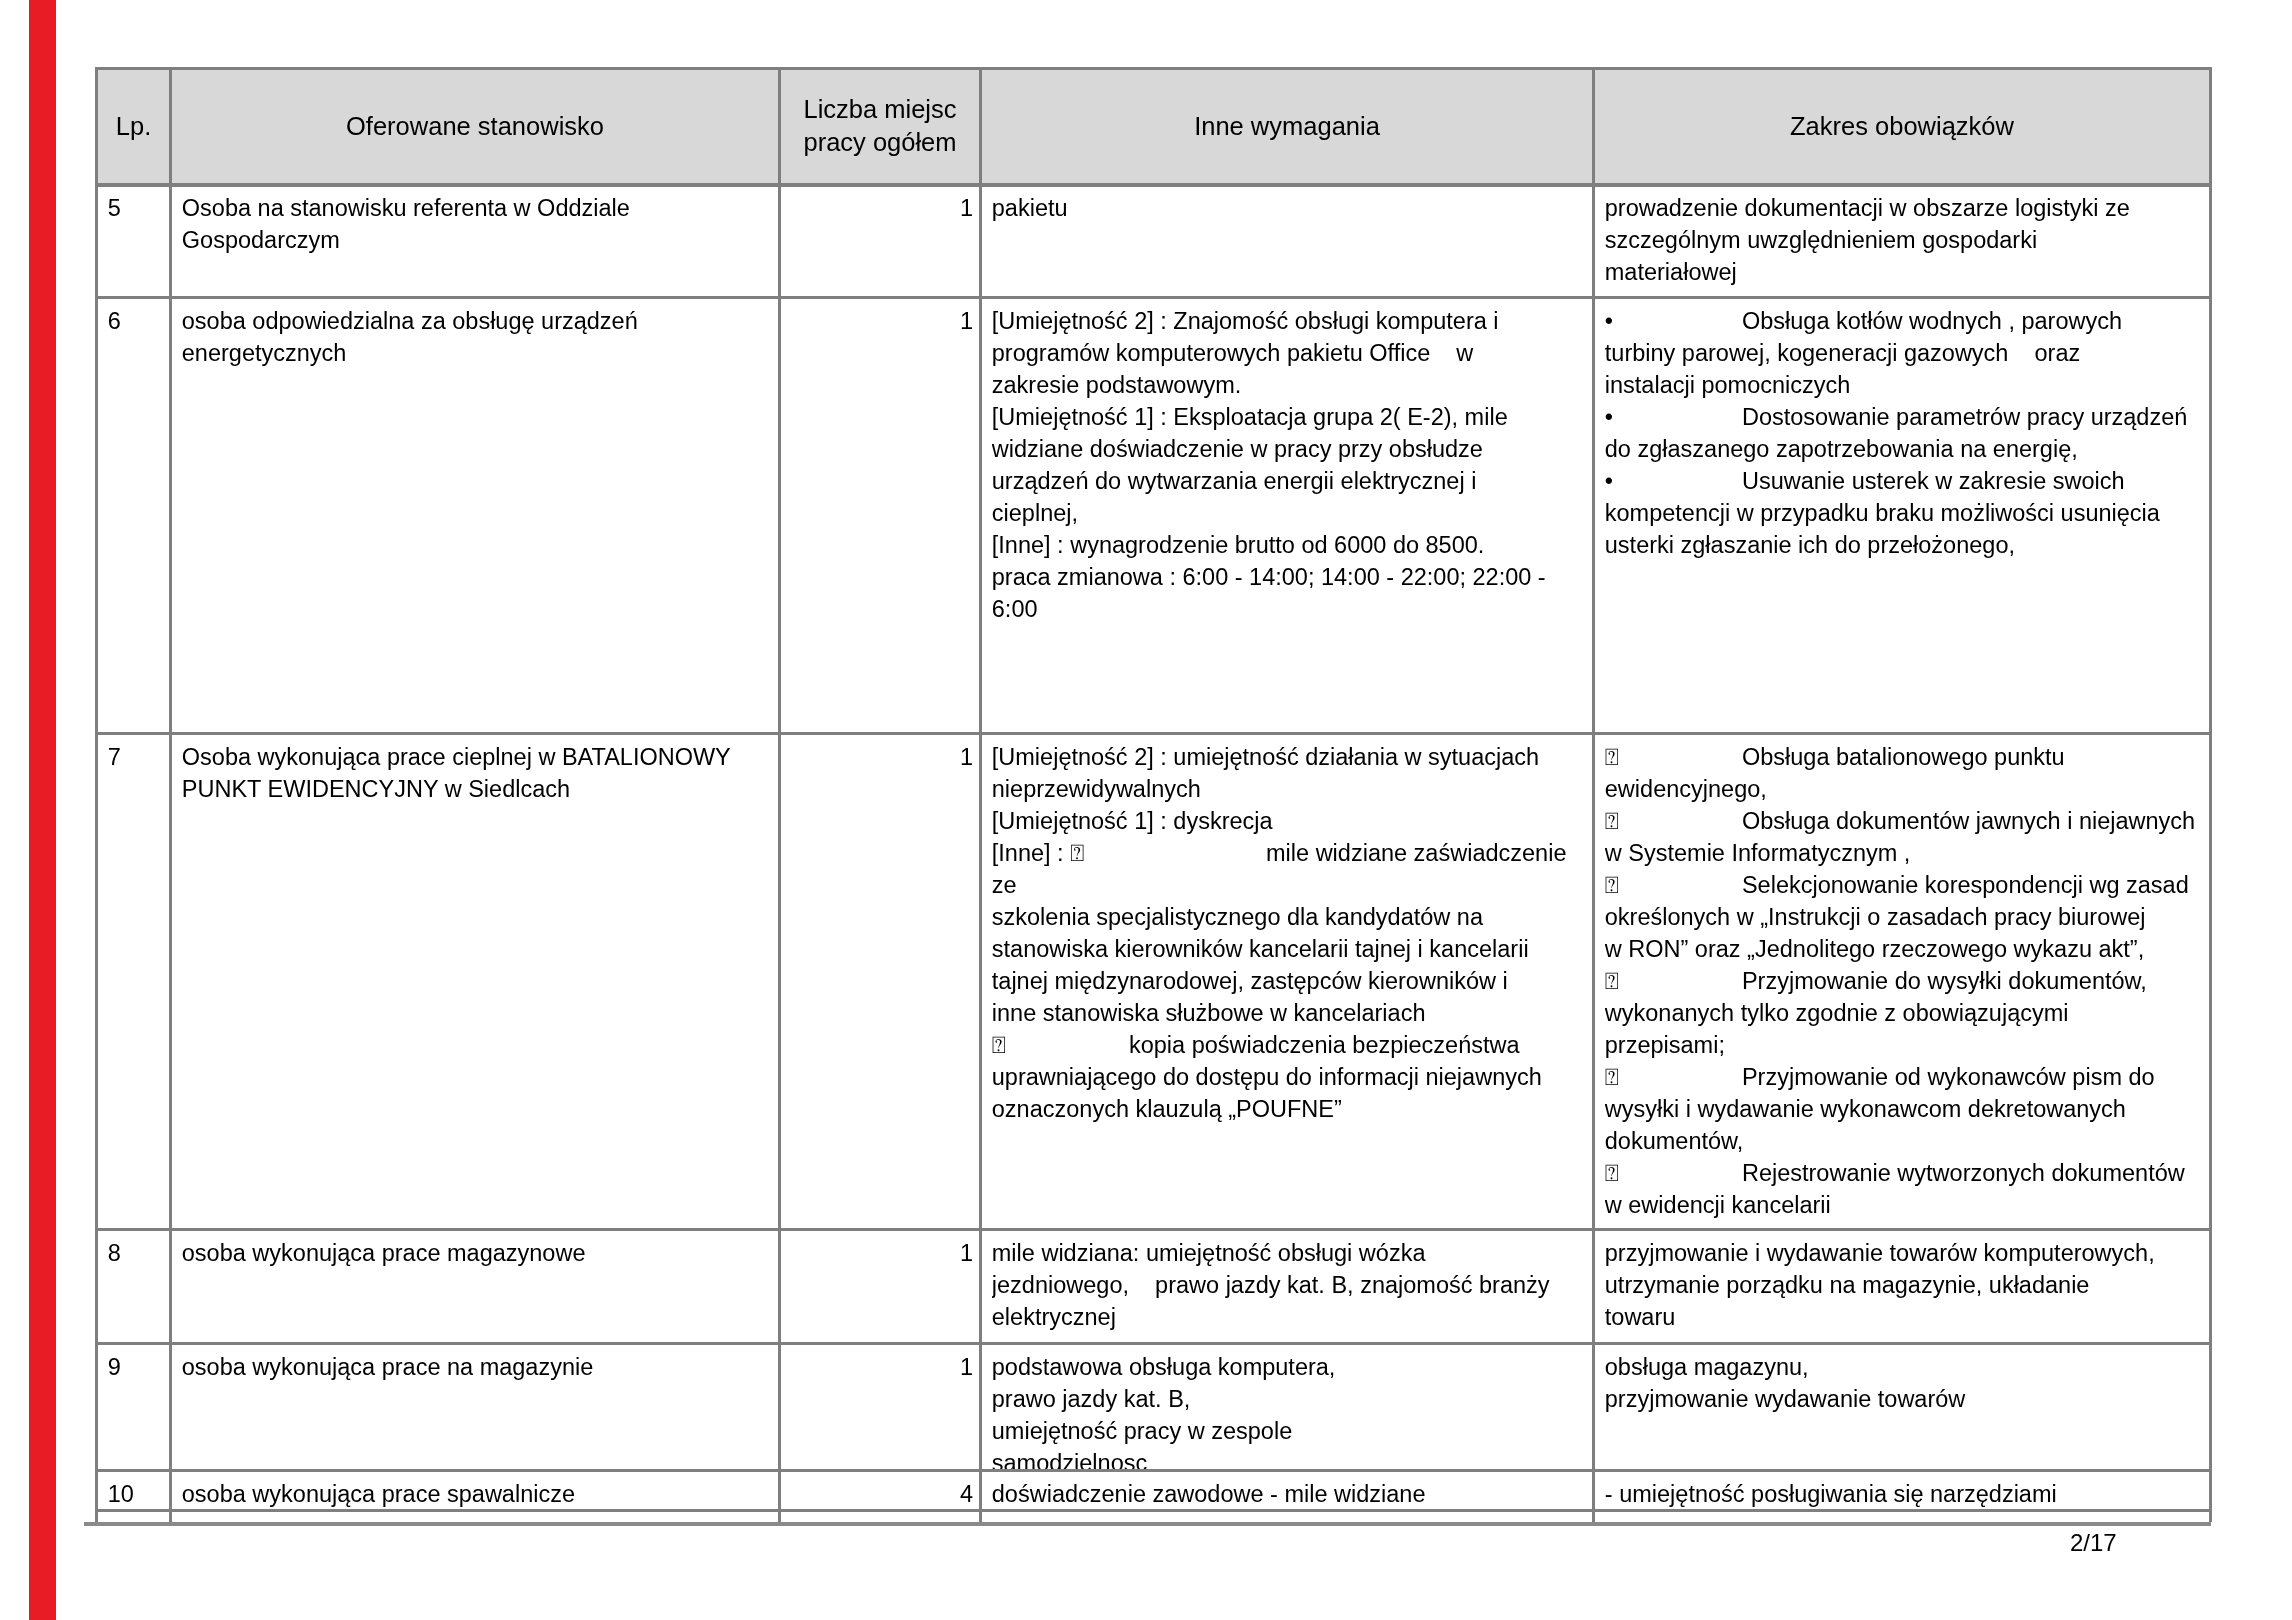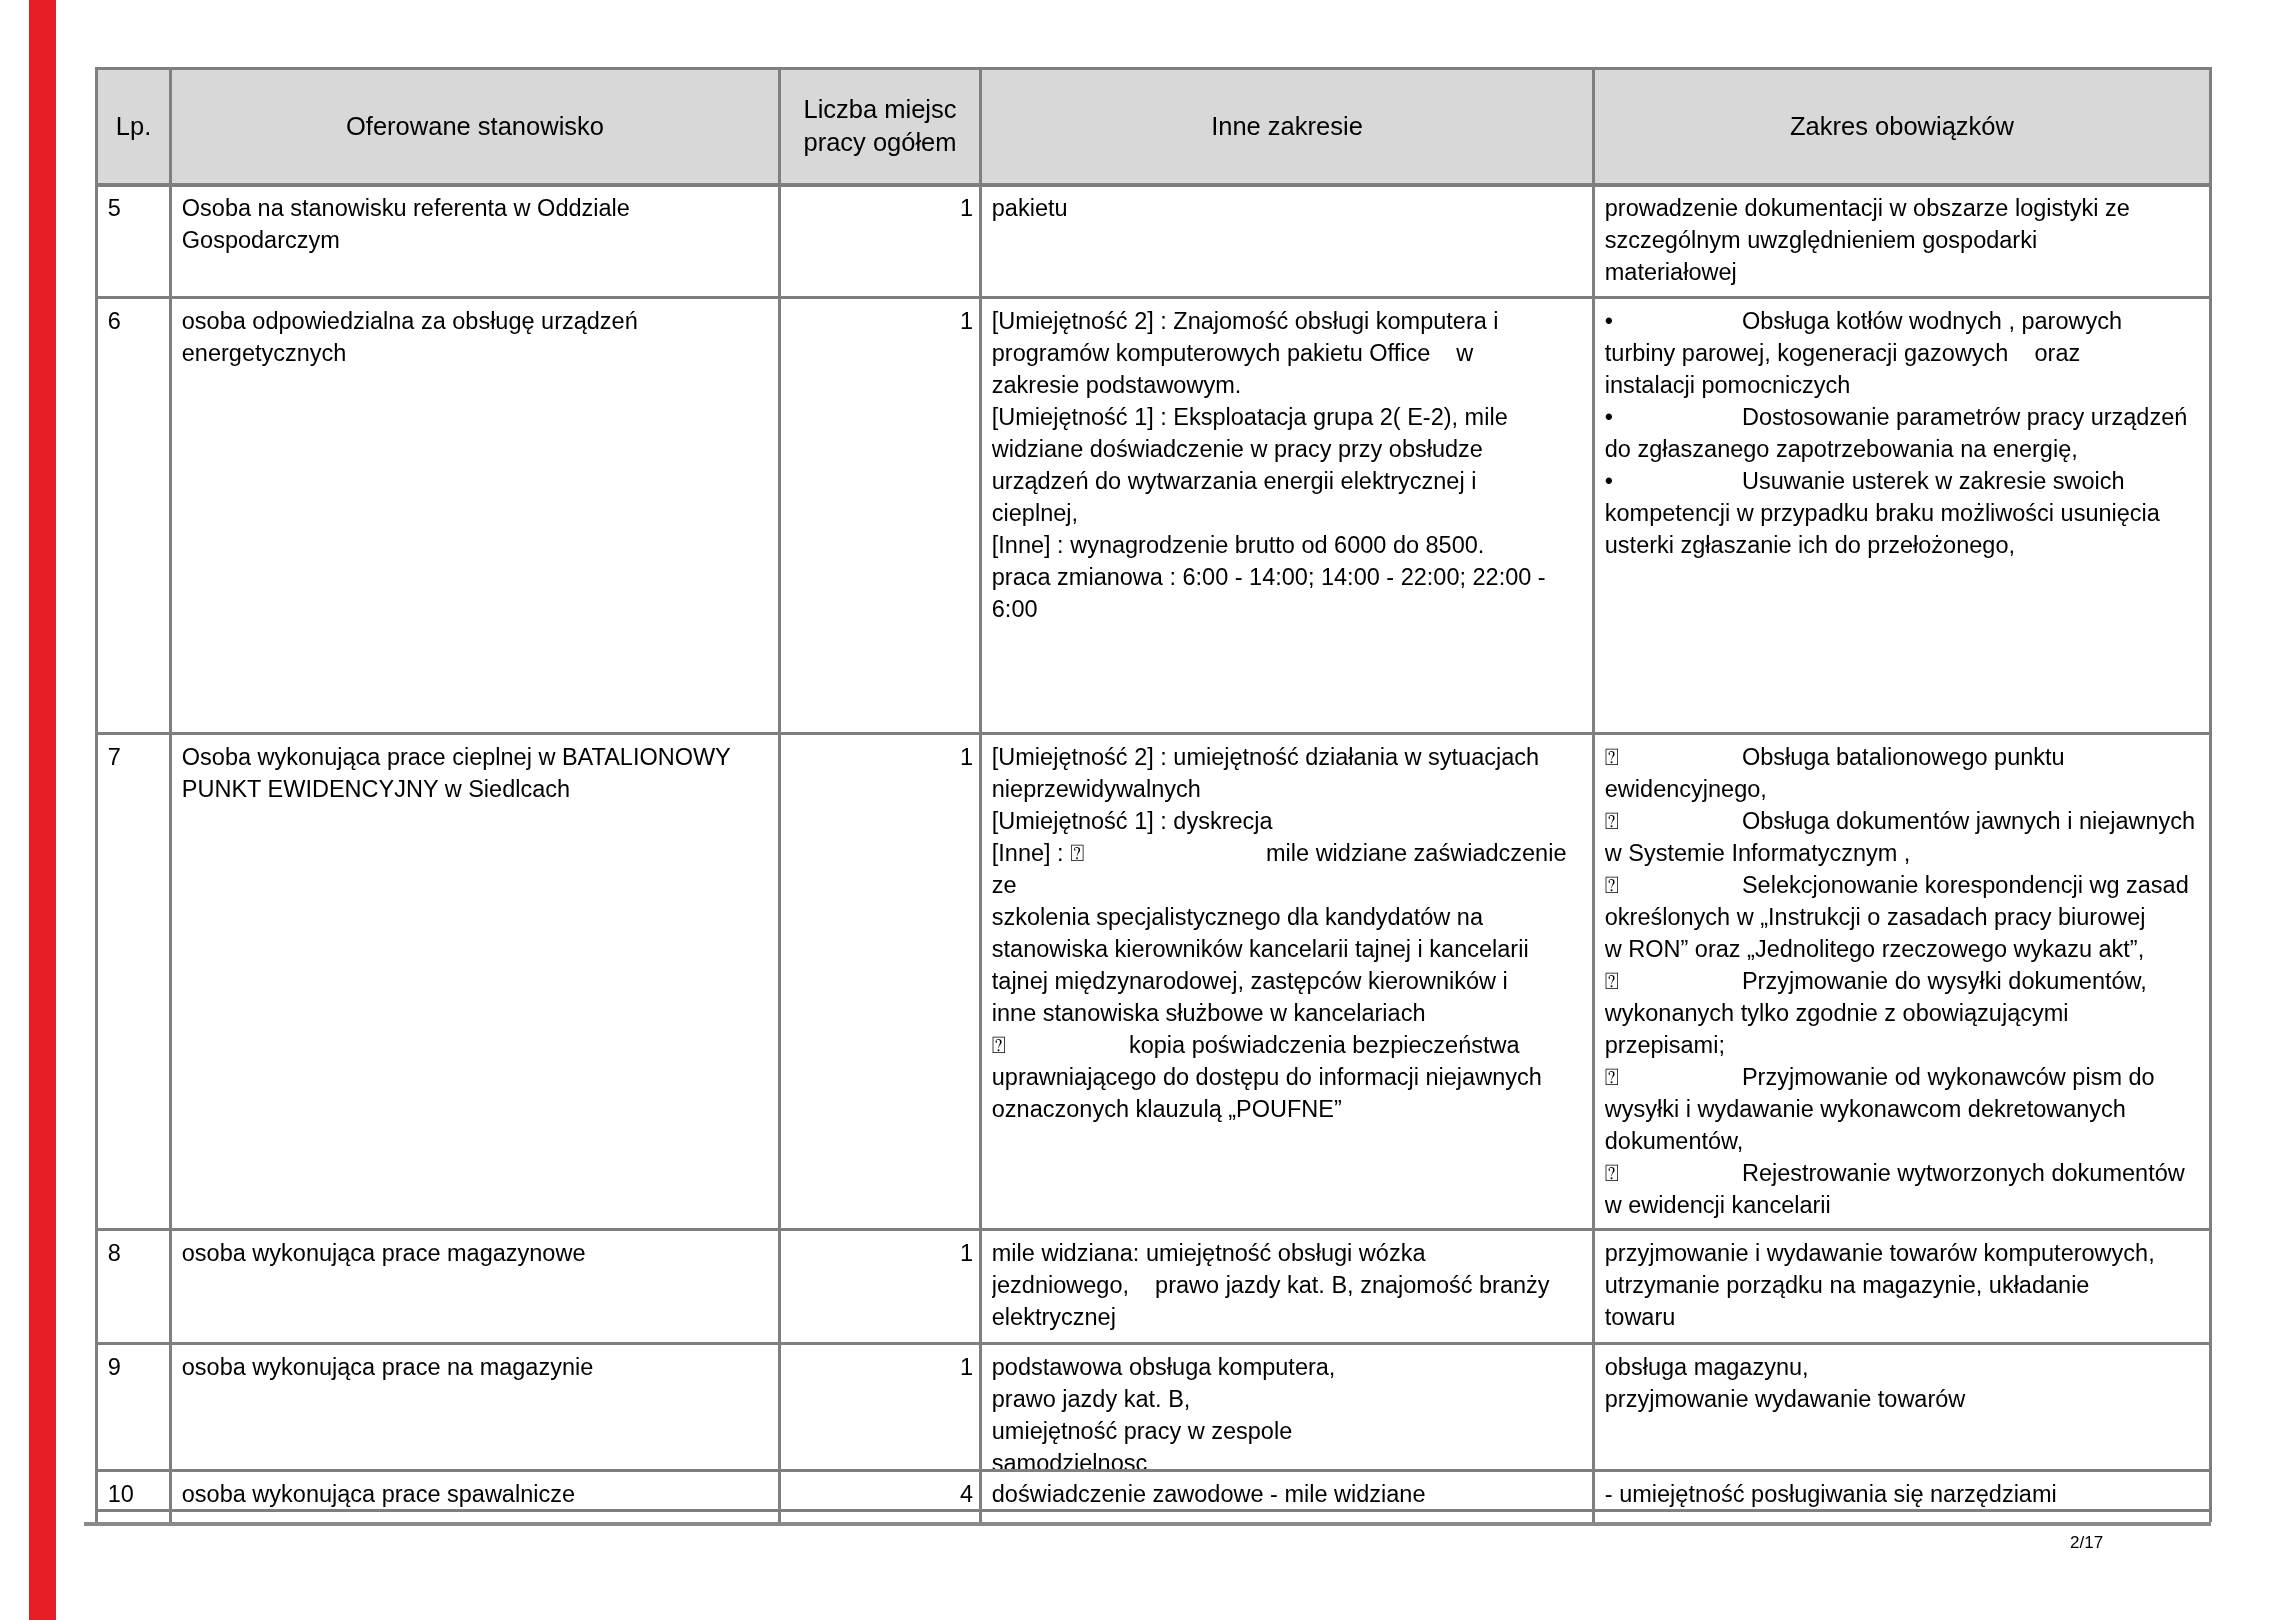--- a/index.html
+++ b/index.html
@@ -73,21 +73,21 @@
   tr.r3 .clip{max-height:106px;}
   tr.r4 .clip{max-height:118px;}
   tr.r5 .clip{max-height:31px;}
   .footer-rule{
     position:absolute;left:84px;top:1522px;
     width:2127px;height:3.9px;
     background:#8a8a8a;
   }
   .page-label{
     position:absolute;left:2070px;top:1528px;
-    font-size:17px;line-height:29px;
+    font-size:24px;line-height:29px;
   }
 </style>
 </head>
 <body>
 
 <div class="red-bar"></div>
 
 <div class="table-wrap">
   <table>
     <colgroup>
@@ -96,21 +96,21 @@
         <col class="c-nm">
         <col class="c-wym">
         <col class="c-zak">
     </colgroup>
     <tbody>
         <tr class="rh">
       <th>Lp.</th>
       <th>Oferowane stanowisko</th>
       <th>Liczba miejsc
 pracy ogółem</th>
-      <th>Inne zakresie</th>
+      <th>Inne wymagania</th>
       <th>Zakres obowiązków</th>
     </tr>
 
     <tr class="r0">
       <td>
             <div class="clip">5</div>
           </td>
       <td>
             <div class="clip">Osoba na stanowisku referenta w Oddziale
 Gospodarczym</div>

